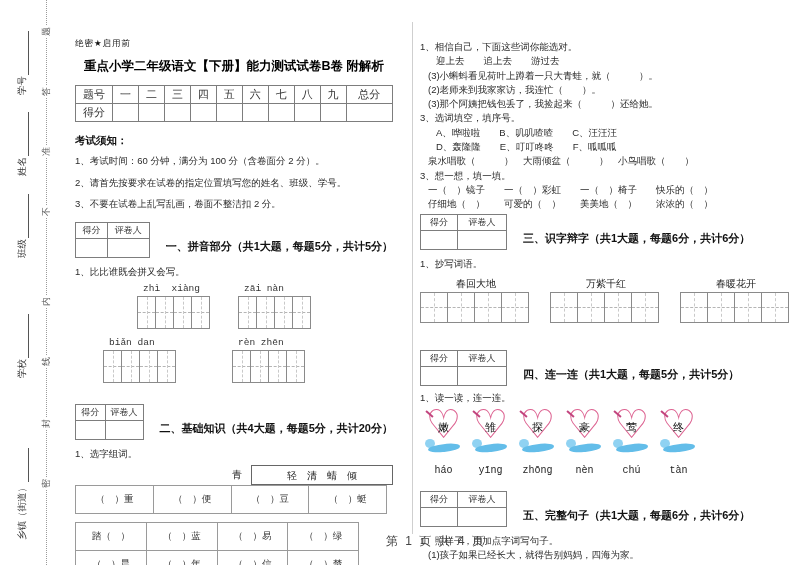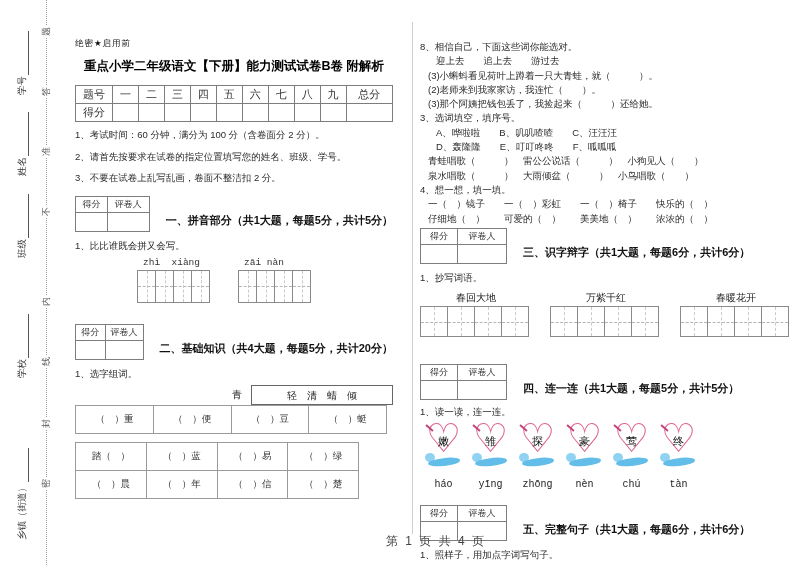--- a/index.html
+++ b/index.html
@@ -152,20 +152,21 @@
       <td></td>
           <td></td>
       <td></td>
           <td></td>
       <td></td>
           <td></td>
     </tr>
   </tbody>
     </table>
 
+  <div class="notice-title">考试须知：</div>
   <div class="notice-item tline">1、考试时间：60 分钟，满分为 100 分（含卷面分 2 分）。</div>
   <div class="notice-item tline">2、请首先按要求在试卷的指定位置填写您的姓名、班级、学号。</div>
   <div class="notice-item tline">3、不要在试卷上乱写乱画，卷面不整洁扣 2 分。</div>
 
   <div class="sb-row" style="margin-top:9px">
     <table class="score-box">
       <tbody>
           <tr class="lbl">
             <td class="c1">得分</td>
             <td class="c2">评卷人</td>
@@ -186,20 +187,40 @@
       <div class="pin-label">zhì  xiàng</div>
       <div class="wgrid">
           <i class="wc"></i>
           <i class="wc"></i>
           <i class="wc"></i>
           <i class="wc"></i>
         </div>
     </div>
     <div style="margin-left:28px">
       <div class="pin-label">zāi nàn</div>
+      <div class="wgrid">
+          <i class="wc"></i>
+          <i class="wc"></i>
+          <i class="wc"></i>
+          <i class="wc"></i>
+        </div>
+    </div>
+  </div>
+  <div class="pin-row" style="margin-top:7px">
+    <div style="margin-left:28px">
+      <div class="pin-label">biǎn dan</div>
+      <div class="wgrid">
+          <i class="wc"></i>
+          <i class="wc"></i>
+          <i class="wc"></i>
+          <i class="wc"></i>
+        </div>
+    </div>
+    <div style="margin-left:56px">
+      <div class="pin-label">rèn zhēn</div>
       <div class="wgrid">
           <i class="wc"></i>
           <i class="wc"></i>
           <i class="wc"></i>
           <i class="wc"></i>
         </div>
     </div>
   </div>
 
   <div class="sb-row" style="margin-top:20px">
@@ -248,33 +269,32 @@
       <td>（　）年</td>
       <td>（　）信</td>
       <td>（　）楚</td>
     </tr>
   </tbody>
     </table>
 </div>
 
 <div class="col-right">
 
-  <div class="tline">8、相信自己，下面这些词你能选对。</div>
+  <div class="tline">1、相信自己，下面这些词你能选对。</div>
   <div class="tline indent1">迎上去　　追上去　　游过去</div>
   <div class="tline indent2">(3)小蝌蚪看见荷叶上蹲着一只大青蛙，就（　　　）。</div>
   <div class="tline indent2">(2)老师来到我家家访，我连忙（　　）。</div>
   <div class="tline indent2">(3)那个阿姨把钱包丢了，我捡起来（　　　）还给她。</div>
 
   <div class="tline">3、选词填空，填序号。</div>
   <div class="tline indent1">A、哗啦啦　　B、叽叽喳喳　　C、汪汪汪</div>
   <div class="tline indent1">D、轰隆隆　　E、叮叮咚咚　　F、呱呱呱</div>
-  <div class="tline indent2">青蛙唱歌（　　　）　雷公公说话（　　　）　小狗见人（　　）</div>
   <div class="tline indent2">泉水唱歌（　　　）　大雨倾盆（　　　）　小鸟唱歌（　　）</div>
 
-  <div class="tline">4、想一想，填一填。</div>
+  <div class="tline">3、想一想，填一填。</div>
   <div class="tline indent2">一（　）镜子　　一（　）彩虹　　一（　）椅子　　快乐的（　）</div>
   <div class="tline indent2">仔细地（　）　　可爱的（　）　　美美地（　）　　浓浓的（　）</div>
 
   <div class="sb-row" style="margin-top:2px">
     <table class="score-box">
       <tbody>
           <tr class="lbl">
             <td class="c1">得分</td>
             <td class="c2">评卷人</td>
           </tr>

